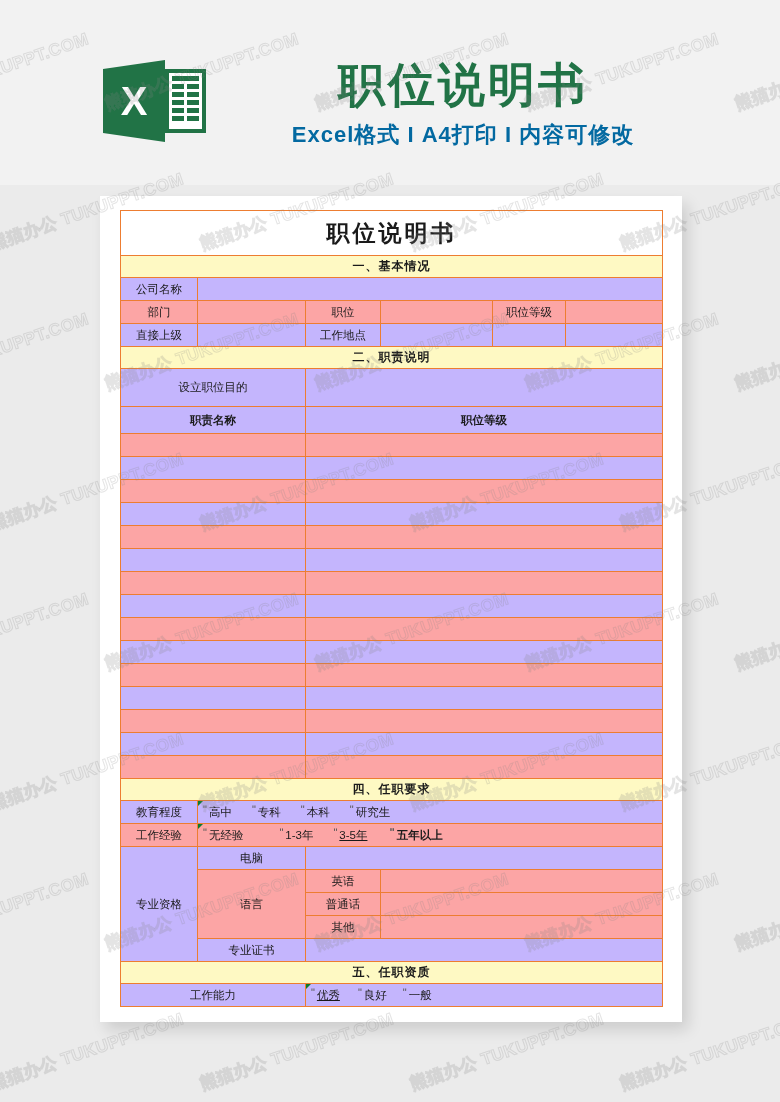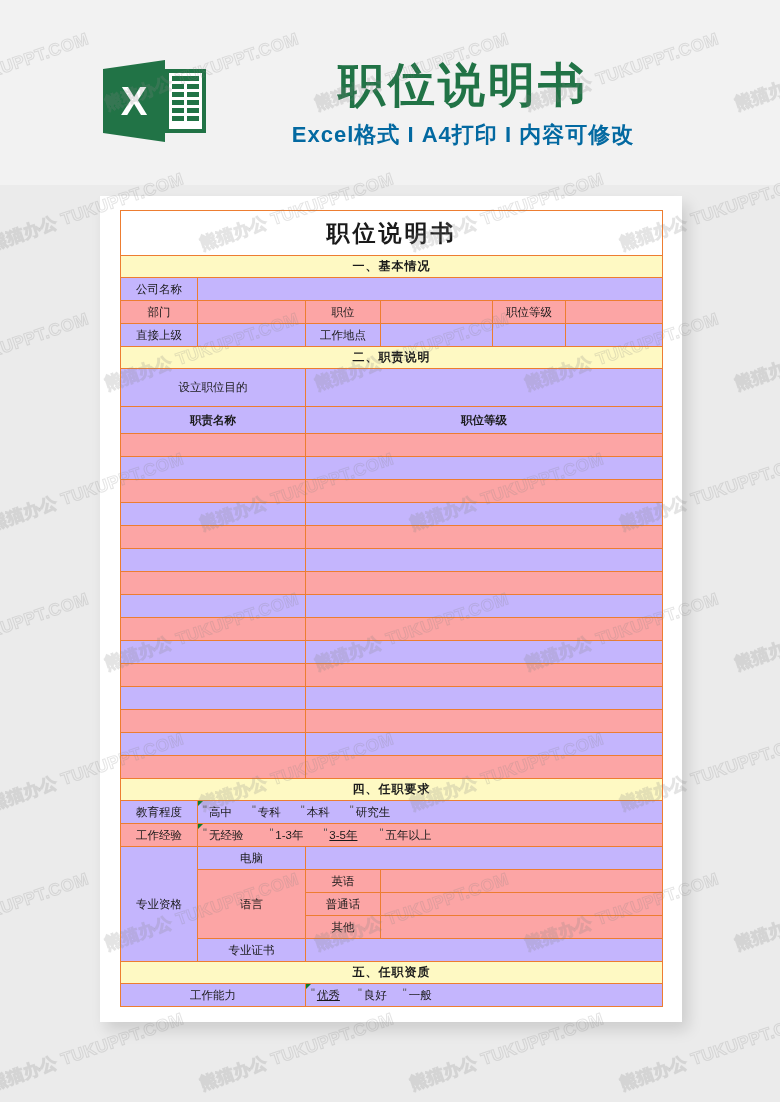--- a/index.html
+++ b/index.html
@@ -293,21 +293,21 @@
         <td class="blank lbl">教育程度</td>
         <td class="blank opts" colspan="5" id="edu-opts">
           <span class="gt"></span>
         <span class="op" style="margin-right: 20px;"><span class="cb">ʺ</span><span>高中</span></span><span class="op" style="margin-right: 20px;"><span class="cb">ʺ</span><span>专科</span></span><span class="op" style="margin-right: 20px;"><span class="cb">ʺ</span><span>本科</span></span><span class="op" style="margin-right: 0px;"><span class="cb">ʺ</span><span>研究生</span></span></td>
       </tr>
 
       <tr>
         <td class="fill lbl">工作经验</td>
         <td class="fill opts" colspan="5" id="exp-opts">
           <span class="gt"></span>
-        <span class="op" style="margin-right: 26px;"><span class="cb">ʺ</span><span>无经验</span></span><span class="op" style="margin-right: 20px;"><span class="cb">ʺ</span><span>1-3年</span></span><span class="op" style="margin-right: 22px; text-decoration: underline;"><span class="cb">ʺ</span><span>3-5年</span></span><span class="op" style="margin-right: 0px;"><span class="cb">ʺ</span><span>五年以上</span></span></td>
+        <span class="op" style="margin-right: 36px;"><span class="cb">ʺ</span><span>无经验</span></span><span class="op" style="margin-right: 20px;"><span class="cb">ʺ</span><span>1-3年</span></span><span class="op" style="margin-right: 22px; text-decoration: underline;"><span class="cb">ʺ</span><span>3-5年</span></span><span class="op" style="margin-right: 0px; font-weight: bold;"><span class="cb">ʺ</span><span>五年以上</span></span></td>
       </tr>
 
       <tr>
         <td class="blank lbl" rowspan="5">专业资格</td>
         <td class="blank lbl">电脑</td>
         <td class="blank" colspan="4"></td>
       </tr>
 
       <tr>
         <td class="fill lbl" rowspan="3">语言</td>

